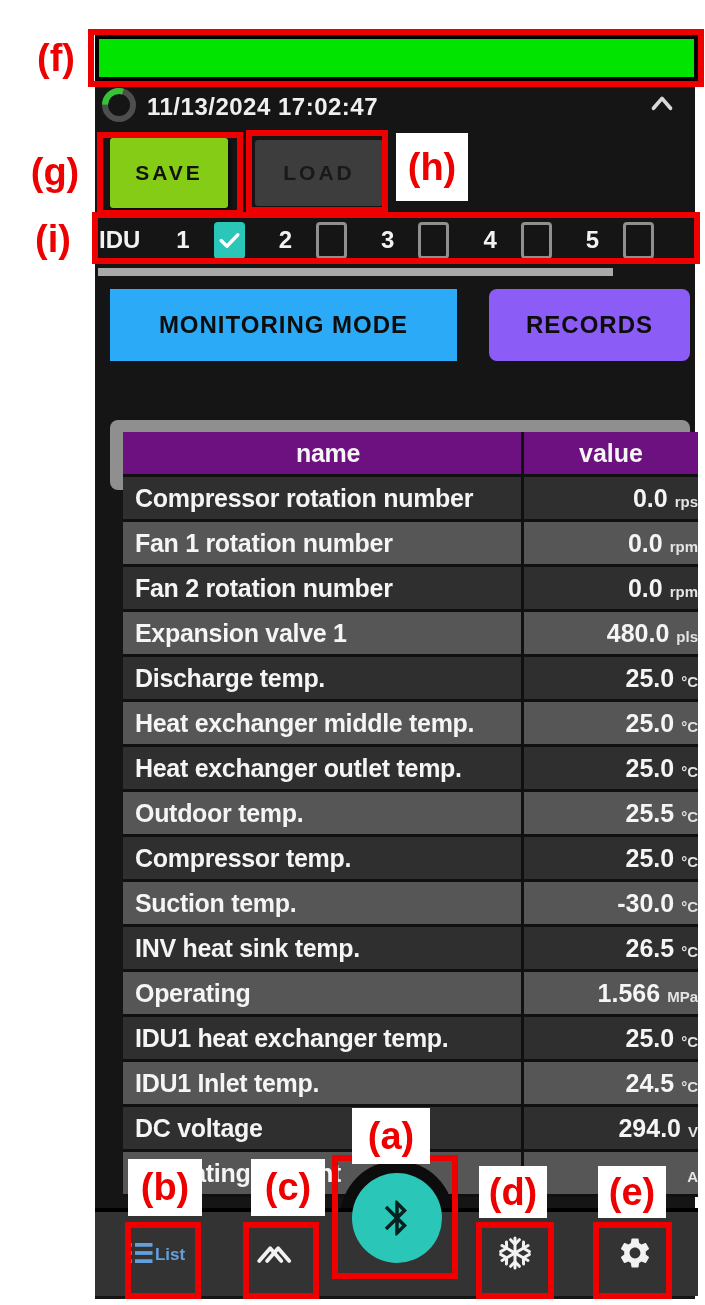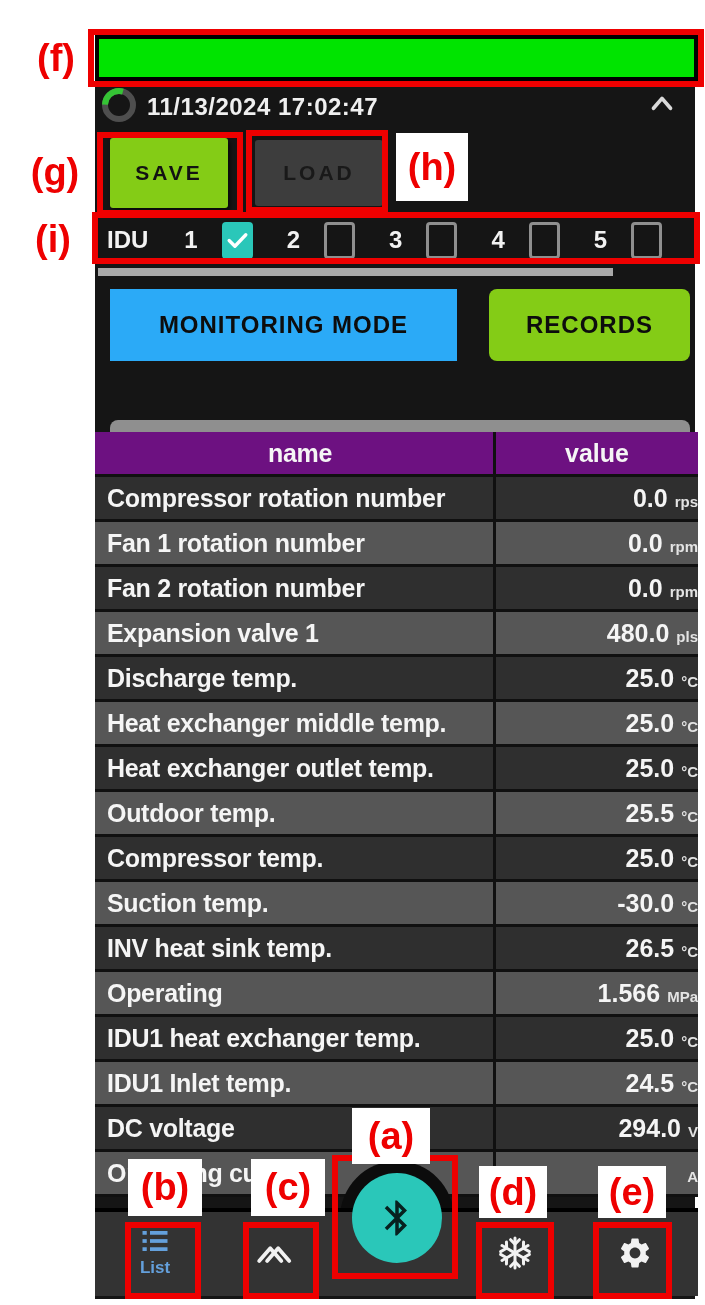--- a/index.html
+++ b/index.html
@@ -21,57 +21,57 @@
   .chevron-up{position:absolute;left:550px;top:52px;width:34px;height:34px;}
 
   
   .btn-save{position:absolute;left:15px;top:103px;width:118px;height:70px;background:#84cc16;
             color:#121212;font-size:21px;font-weight:bold;letter-spacing:3px;border:none;border-radius:3px;
             box-shadow:2px 3px 4px rgba(0,0,0,.6);}
   .btn-load{position:absolute;left:160px;top:105px;width:128px;height:66px;background:#3d3d3d;
             color:#191919;font-size:21px;font-weight:bold;letter-spacing:3px;border:none;border-radius:3px;}
 
   
-  .idu-row{position:absolute;left:12px;top:182px;width:590px;height:46px;display:flex;align-items:center;}
+  .idu-row{position:absolute;left:4px;top:182px;width:590px;height:46px;display:flex;align-items:center;}
   .idu-label{color:#f2f2f2;font-size:24px;font-weight:bold;margin-right:36px;}
   .idu-item{display:flex;align-items:center;margin-right:34px;}
   .idu-num{color:#f2f2f2;font-size:24px;font-weight:bold;margin-right:24px;}
   .cbx{width:31px;height:37px;border-radius:4px;border:3px solid #8f8f8f;background:transparent;position:relative;}
   .cbx.checked{border:none;background:var(--teal);}
   .cbx svg{position:absolute;left:3px;top:6px;display:none;}
   .cbx.checked svg{display:block;}
 
   .hscroll{position:absolute;left:3px;top:233px;width:515px;height:8px;background:#a9a9a9;}
 
   
   .btn-monitoring{position:absolute;left:15px;top:254px;width:347px;height:72px;background:var(--blue);
      border:none;border-radius:0;color:#0d0d0d;font-size:24px;font-weight:bold;letter-spacing:1px;}
-  .btn-records{position:absolute;left:394px;top:254px;width:201px;height:72px;background:#84cc16;
+  .btn-records{position:absolute;left:394px;top:254px;width:201px;height:72px;background:#8b5cf6;
      border:none;border-radius:8px;color:#0d0d0d;font-size:24px;font-weight:bold;letter-spacing:1px;}
   .btn-error{position:absolute;left:15px;top:345px;width:580px;height:70px;background:#8f8f8f;
      border:none;border-radius:8px;color:#0d0d0d;font-size:24px;font-weight:bold;letter-spacing:1px;margin-top:40px;}
 
   
   .table{position:absolute;left:0;top:397px;width:603px;}
-  .trow{display:flex;height:45px;border-bottom:3px solid #101010;align-items:stretch;}
+  .trow{display:flex;height:45px;border-bottom:3px solid #101010;align-items:stretch;margin-left:28px;}
   .thead{background:var(--purple);}
   .thead .cell{color:#f5f5f5;justify-content:center;font-size:25px;}
   .cell{display:flex;align-items:center;font-weight:bold;color:#f5f5f5;}
   .cell.n{width:401px;border-right:3px solid #101010;padding-left:12px;font-size:25px;letter-spacing:-0.3px;}
   .cell.v{flex:1;justify-content:flex-end;font-size:25px;}
   .rows .trow:nth-child(odd){background:#2f2f2f;}
   .rows .trow:nth-child(even){background:#565656;}
   .unit{font-size:15px;font-weight:bold;color:#e3e3e3;margin-left:7px;padding-top:6px;}
 
   
   .bbar{position:absolute;left:0;top:1173px;width:603px;height:88px;background:#333333;border-top:4px solid #000;}
   .notch{position:absolute;left:245px;top:1126px;width:114px;height:114px;border-radius:50%;background:#0c0c0c;}
   .bt-btn{position:absolute;left:257px;top:1138px;width:90px;height:90px;border-radius:50%;
           background:var(--teal);border:none;display:flex;align-items:center;justify-content:center;}
-  .bitem{position:absolute;top:1181px;width:90px;height:74px;display:flex;flex-direction:column;
+  .bitem{position:absolute;top:1181px;width:90px;height:74px;display:flex;
          align-items:center;justify-content:center;background:none;border:none;}
   .bitem-list{left:15px;} .bitem-chart{left:135px;} .bitem-snow{left:375px;} .bitem-gear{left:495px;}
   .list-label{color:var(--listblue);font-size:17px;font-weight:bold;margin-top:4px;}
 
   
   .ann-box{position:absolute;border:6px solid var(--red);z-index:40;pointer-events:none;}
   .ann-label{position:absolute;color:var(--red);font-size:38px;font-weight:bold;z-index:50;
              display:flex;align-items:center;justify-content:center;pointer-events:none;}
   .ann-label.on-white{background:#ffffff;}
   .box-f{left:88px;top:29px;width:616px;height:58px;}

